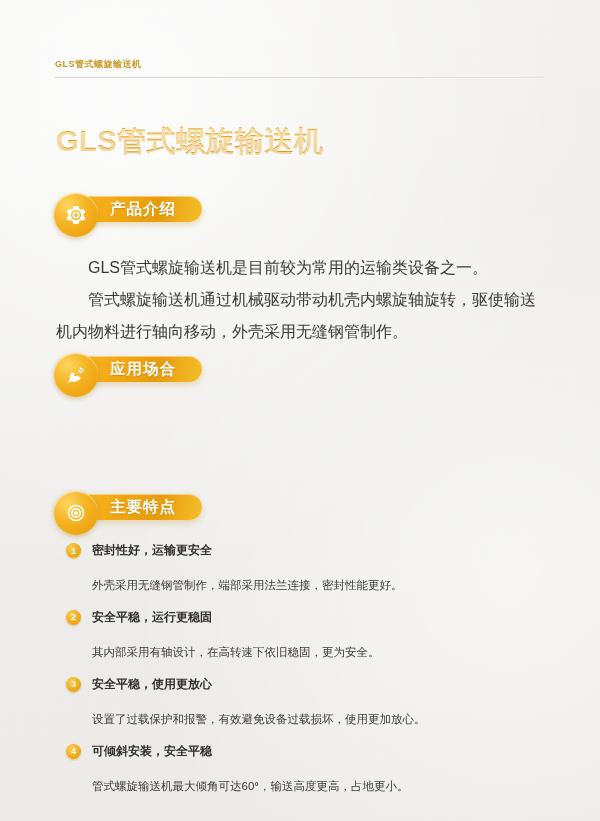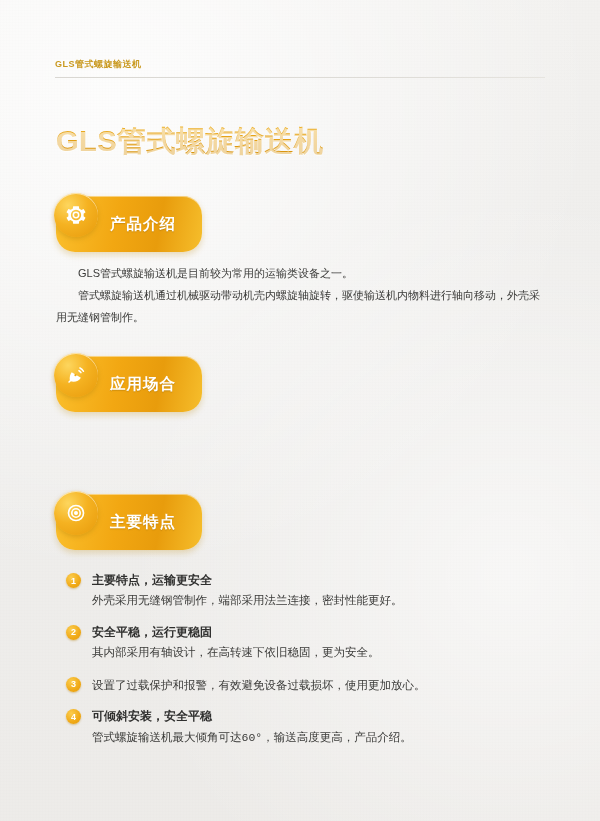--- a/index.html
+++ b/index.html
@@ -74,21 +74,21 @@
   
   .section {
     position: absolute;
     left: 56px;
     width: 492px;
   }
   .badge {
     position: relative;
     display: inline-flex;
     align-items: center;
-    height: 56px;
+    height: 26px;
     padding: 0 26px 0 54px;
     border-radius: 19px;
     background: linear-gradient(100deg, #fbc02d 0%, #f2a712 42%, #e89c0c 70%, #f6be2c 100%);
     box-shadow: 0 3px 6px rgba(190,140,20,0.28), inset 0 1px 0 rgba(255,255,255,0.45);
     color: #ffffff;
     font-size: 15.5px;
     font-weight: bold;
     letter-spacing: 1px;
     text-shadow: 0 1px 1px rgba(160,110,10,0.45);
   }
@@ -101,22 +101,22 @@
     border-radius: 50%;
     background: radial-gradient(circle at 32% 28%, #fdd65e 0%, #f5b221 45%, #e79a0b 100%);
     box-shadow: 0 2px 5px rgba(170,120,10,0.35), inset 0 1px 0 rgba(255,255,255,0.6);
     display: flex;
     align-items: center;
     justify-content: center;
   }
   .badge-icon svg { display: block; }
 
   .paragraphs {
-    margin-top: 10px;
-    font-size: 11px;
+    margin-top: 30px;
+    font-size: 16px;
     line-height: 2.0;
     color: #3a3a38;
   }
   .paragraphs p {
     margin: 0;
     text-indent: 2em;
   }
 
   
   .features {
@@ -147,22 +147,21 @@
   .feature-title {
     font-size: 12px;
     font-weight: bold;
     color: #2f2f2e;
     line-height: 1.45;
   }
   .feature-desc {
     font-size: 11.5px;
     color: #3a3a38;
     line-height: 1.7;
-    margin-top: 2px;
-    font-family: Liberation Mono, monospace;
+    margin-top: 17px;
   }
 </style>
 </head>
 <body>
 
 <div class="page"></div>
 
 <div class="content">
 
   <div class="header">
@@ -211,33 +210,34 @@
           <circle cx="12" cy="12" r="4.6"></circle>
           <circle cx="12" cy="12" r="1.3" fill="#ffffff"></circle>
         </svg>
       </span>
       <span>主要特点</span>
     </div>
 
     <div class="features">
       <div class="feature">
         <span class="feature-num">1</span>
-        <div class="feature-title">主要特点，运输更安全</div>
+        <div class="feature-title">密封性好，运输更安全</div>
         <div class="feature-desc">外壳采用无缝钢管制作，端部采用法兰连接，密封性能更好。</div>
       </div>
       <div class="feature">
         <span class="feature-num">2</span>
         <div class="feature-title">安全平稳，运行更稳固</div>
         <div class="feature-desc">其内部采用有轴设计，在高转速下依旧稳固，更为安全。</div>
       </div>
       <div class="feature">
         <span class="feature-num">3</span>
+        <div class="feature-title">安全平稳，使用更放心</div>
         <div class="feature-desc">设置了过载保护和报警，有效避免设备过载损坏，使用更加放心。</div>
       </div>
       <div class="feature">
         <span class="feature-num">4</span>
         <div class="feature-title">可倾斜安装，安全平稳</div>
-        <div class="feature-desc">管式螺旋输送机最大倾角可达60°，输送高度更高，产品介绍。</div>
+        <div class="feature-desc">管式螺旋输送机最大倾角可达60°，输送高度更高，占地更小。</div>
       </div>
     </div>
   </div>
 
 </div>
 
 </body></html>

